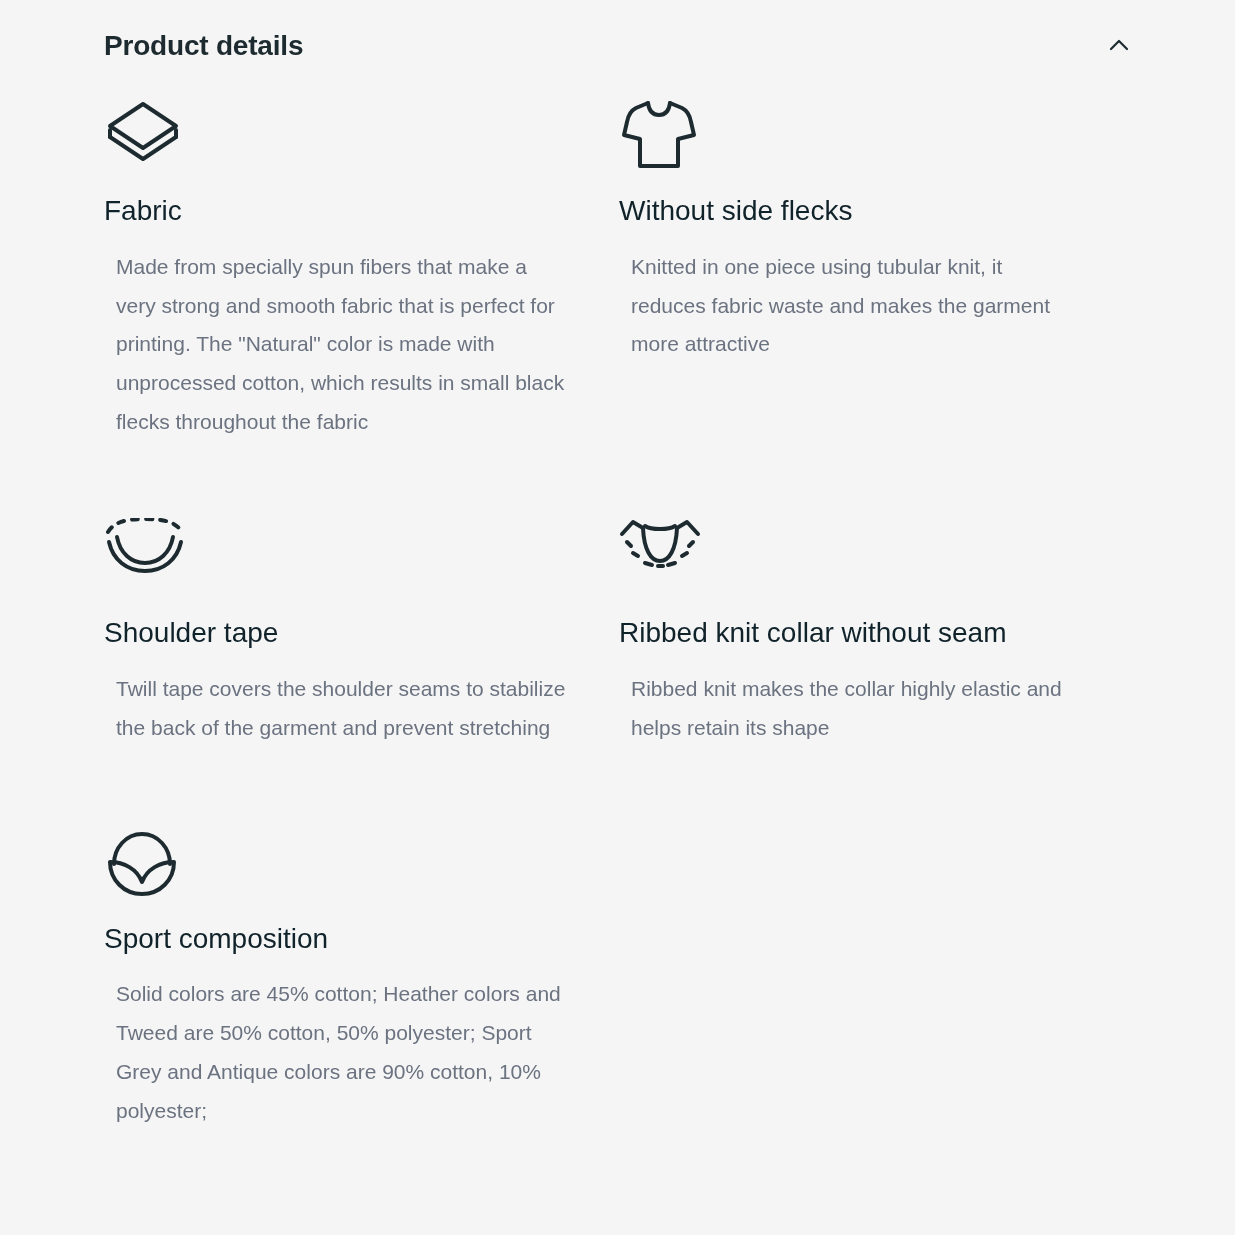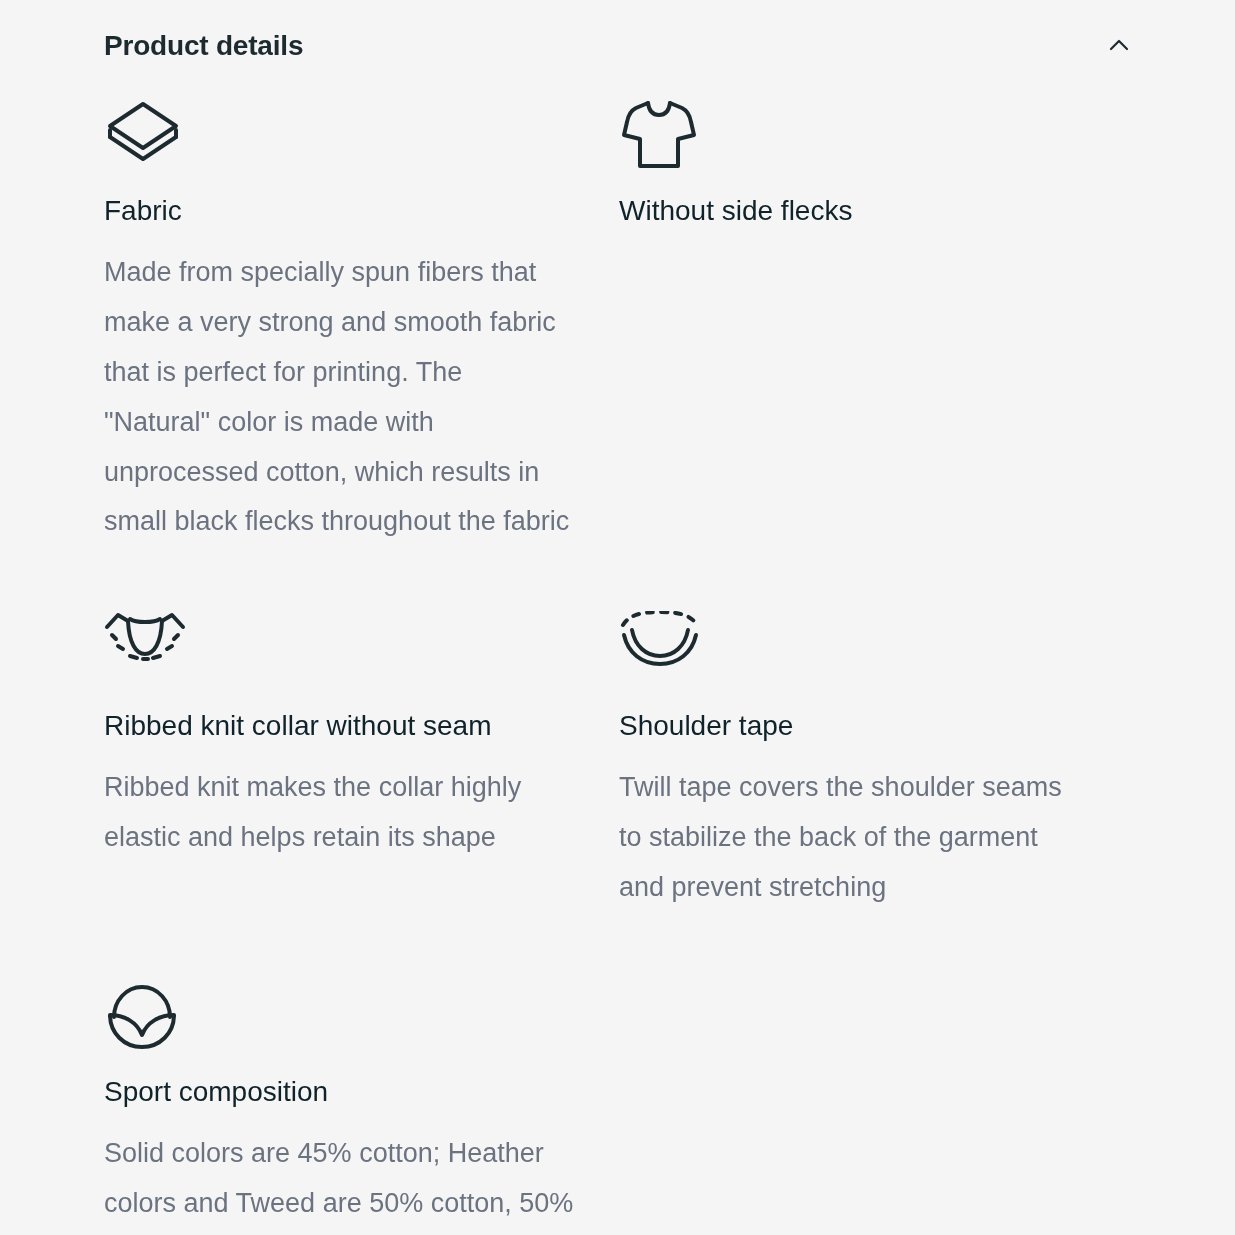--- a/index.html
+++ b/index.html
@@ -82,25 +82,25 @@
   }
   .feature-icon svg { display: block; }
   .feature-title {
     font-size: 28px;
     font-weight: 400;
     color: #10232b;
     line-height: 1.35;
     margin: 0 0 18px 0;
   }
   .feature-desc {
-    font-size: 27px;
+    font-size: 21px;
     font-weight: 400;
     color: #6b7280;
     line-height: 1.85;
-    margin: 0;
+    margin: 12px;
     max-width: 470px;
   }
 
   .feature.empty { visibility: hidden; }
 </style>
 </head>
 <body>
 
 <div class="panel">
 
@@ -132,20 +132,33 @@
     </div>
 
     <div class="feature row-1">
       <div class="feature-icon">
         <svg width="80" height="76" viewBox="0 0 80 76" fill="none" stroke="#1d2b30" stroke-width="4" stroke-linecap="round" stroke-linejoin="round">
           <path d="M29 7 L17 12 C11 15 9 20 8 26 L5 39 L21 43 L21 70 L59 70 L59 43 L75 39 L72 26 C71 20 69 15 63 12 L51 7"></path>
           <path d="M29 7 C30 15 34 19 40 19 C46 19 50 15 51 7"></path>
         </svg>
       </div>
       <div class="feature-title">Without side flecks</div>
+      <p class="feature-desc">Knitted in one piece using tubular knit, it reduces fabric waste and makes the garment more attractive</p>
+    </div>
+
+    <div class="feature row-2">
+      <div class="feature-icon">
+        <svg width="82" height="56" viewBox="0 0 82 56" fill="none" stroke="#1d2b30" stroke-width="4" stroke-linecap="round" stroke-linejoin="round">
+          <path d="M4 14 C10 4 22 1 41 1 C60 1 72 4 78 14" stroke-dasharray="6 8"></path>
+          <path d="M13 19 C16 35 27 45 41 45 C55 45 66 35 69 19"></path>
+          <path d="M5 24 C9 42 23 53 41 53 C59 53 73 42 77 24"></path>
+        </svg>
+      </div>
+      <div class="feature-title">Shoulder tape</div>
+      <p class="feature-desc">Twill tape covers the shoulder seams to stabilize the back of the garment and prevent stretching</p>
     </div>
 
     <div class="feature row-2">
       <div class="feature-icon">
         <svg width="82" height="56" viewBox="0 0 82 56" fill="none" stroke="#1d2b30" stroke-width="4" stroke-linecap="round" stroke-linejoin="round">
           <path d="M24 10 C25 32 32 43 41 43 C50 43 57 32 58 10"></path>
           <path d="M26 8 C32 12 50 12 56 8"></path>
           <polyline points="24,10 14,4 3,16"></polyline>
           <polyline points="58,10 68,4 79,16"></polyline>
           <path d="M8 24 L12 28" stroke-dasharray="0"></path>
@@ -154,32 +167,20 @@
           <path d="M68 35 L63 38"></path>
           <path d="M26 45 L33 47"></path>
           <path d="M56 45 L49 47"></path>
           <path d="M39 48 L44 48"></path>
         </svg>
       </div>
       <div class="feature-title">Ribbed knit collar without seam</div>
       <p class="feature-desc">Ribbed knit makes the collar highly elastic and helps retain its shape</p>
     </div>
 
-    <div class="feature row-2">
-      <div class="feature-icon">
-        <svg width="82" height="56" viewBox="0 0 82 56" fill="none" stroke="#1d2b30" stroke-width="4" stroke-linecap="round" stroke-linejoin="round">
-          <path d="M4 14 C10 4 22 1 41 1 C60 1 72 4 78 14" stroke-dasharray="6 8"></path>
-          <path d="M13 19 C16 35 27 45 41 45 C55 45 66 35 69 19"></path>
-          <path d="M5 24 C9 42 23 53 41 53 C59 53 73 42 77 24"></path>
-        </svg>
-      </div>
-      <div class="feature-title">Shoulder tape</div>
-      <p class="feature-desc">Twill tape covers the shoulder seams to stabilize the back of the garment and prevent stretching</p>
-    </div>
-
     <div class="feature row-3">
       <div class="feature-icon">
         <svg width="76" height="76" viewBox="0 0 76 76" fill="none" stroke="#1d2b30" stroke-width="4" stroke-linecap="round" stroke-linejoin="round">
           <path d="M10 40 C10 24 22 10 38 10 C54 10 66 24 66 40"></path>
           <path d="M6 38 C20 38 33 45 38 58 C43 45 56 38 70 38 C70 56 56 70 38 70 C20 70 6 56 6 38 Z"></path>
         </svg>
       </div>
       <div class="feature-title">Sport composition</div>
       <p class="feature-desc">Solid colors are 45% cotton; Heather colors and Tweed are 50% cotton, 50% polyester; Sport Grey and Antique colors are 90% cotton, 10% polyester;</p>
     </div>

